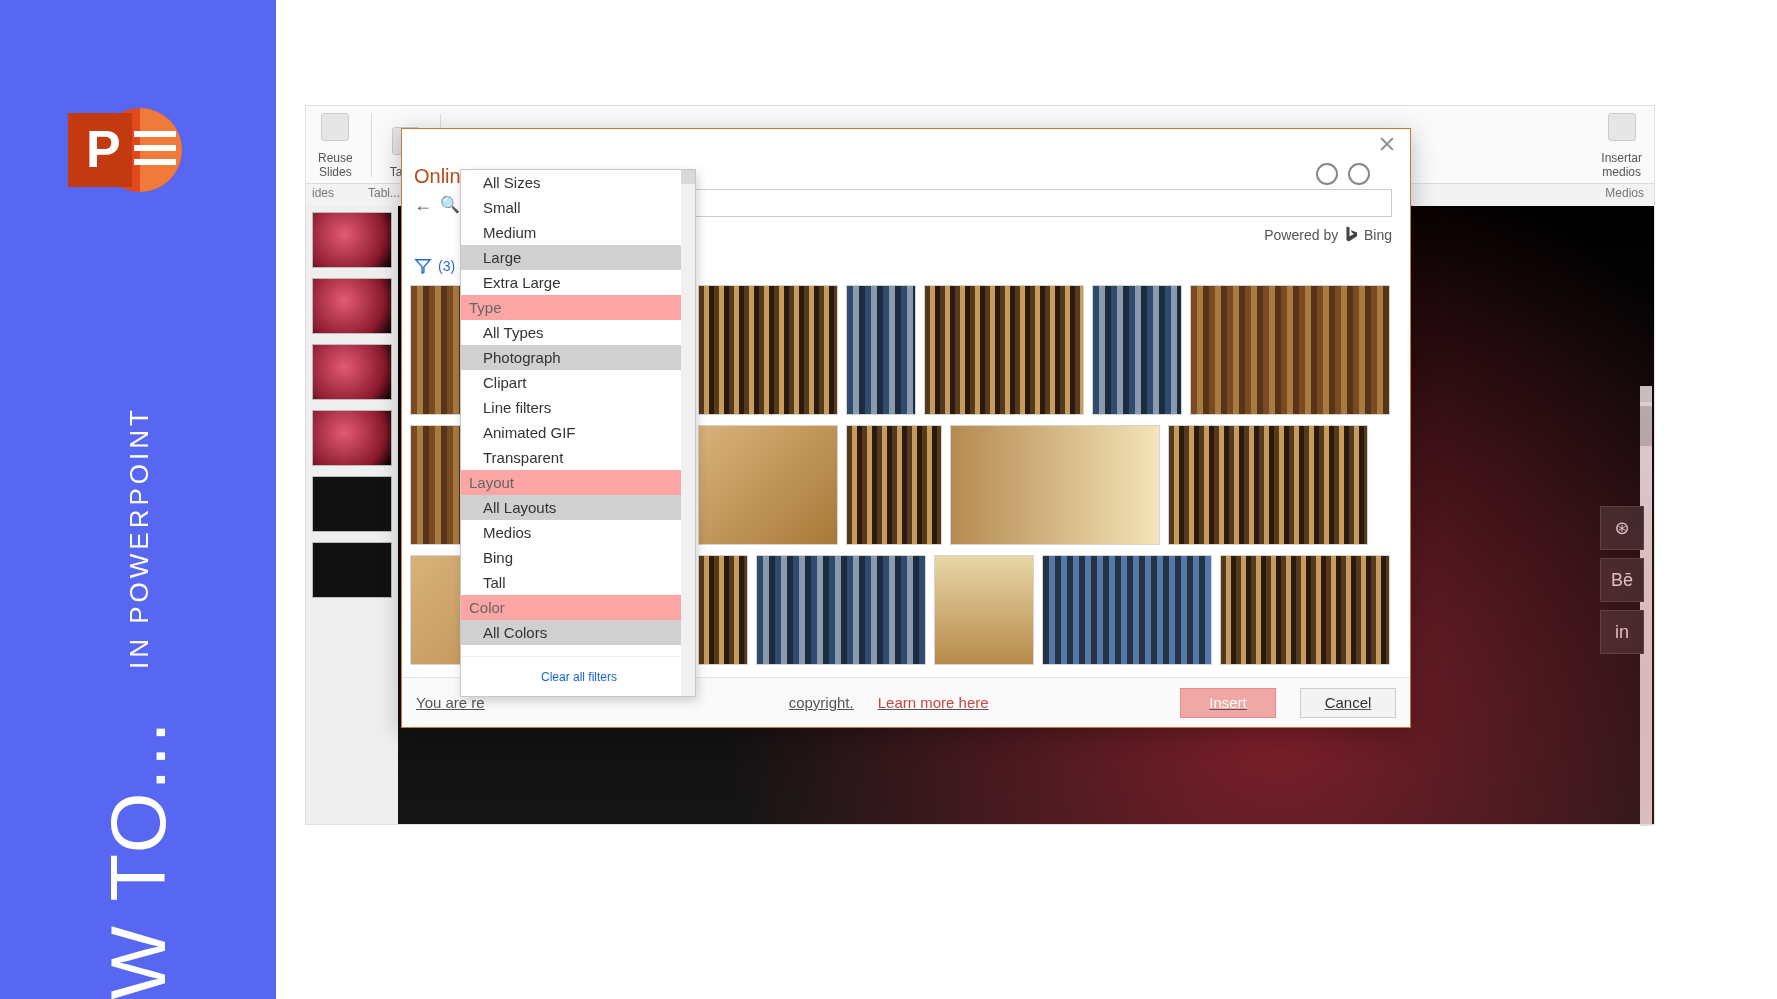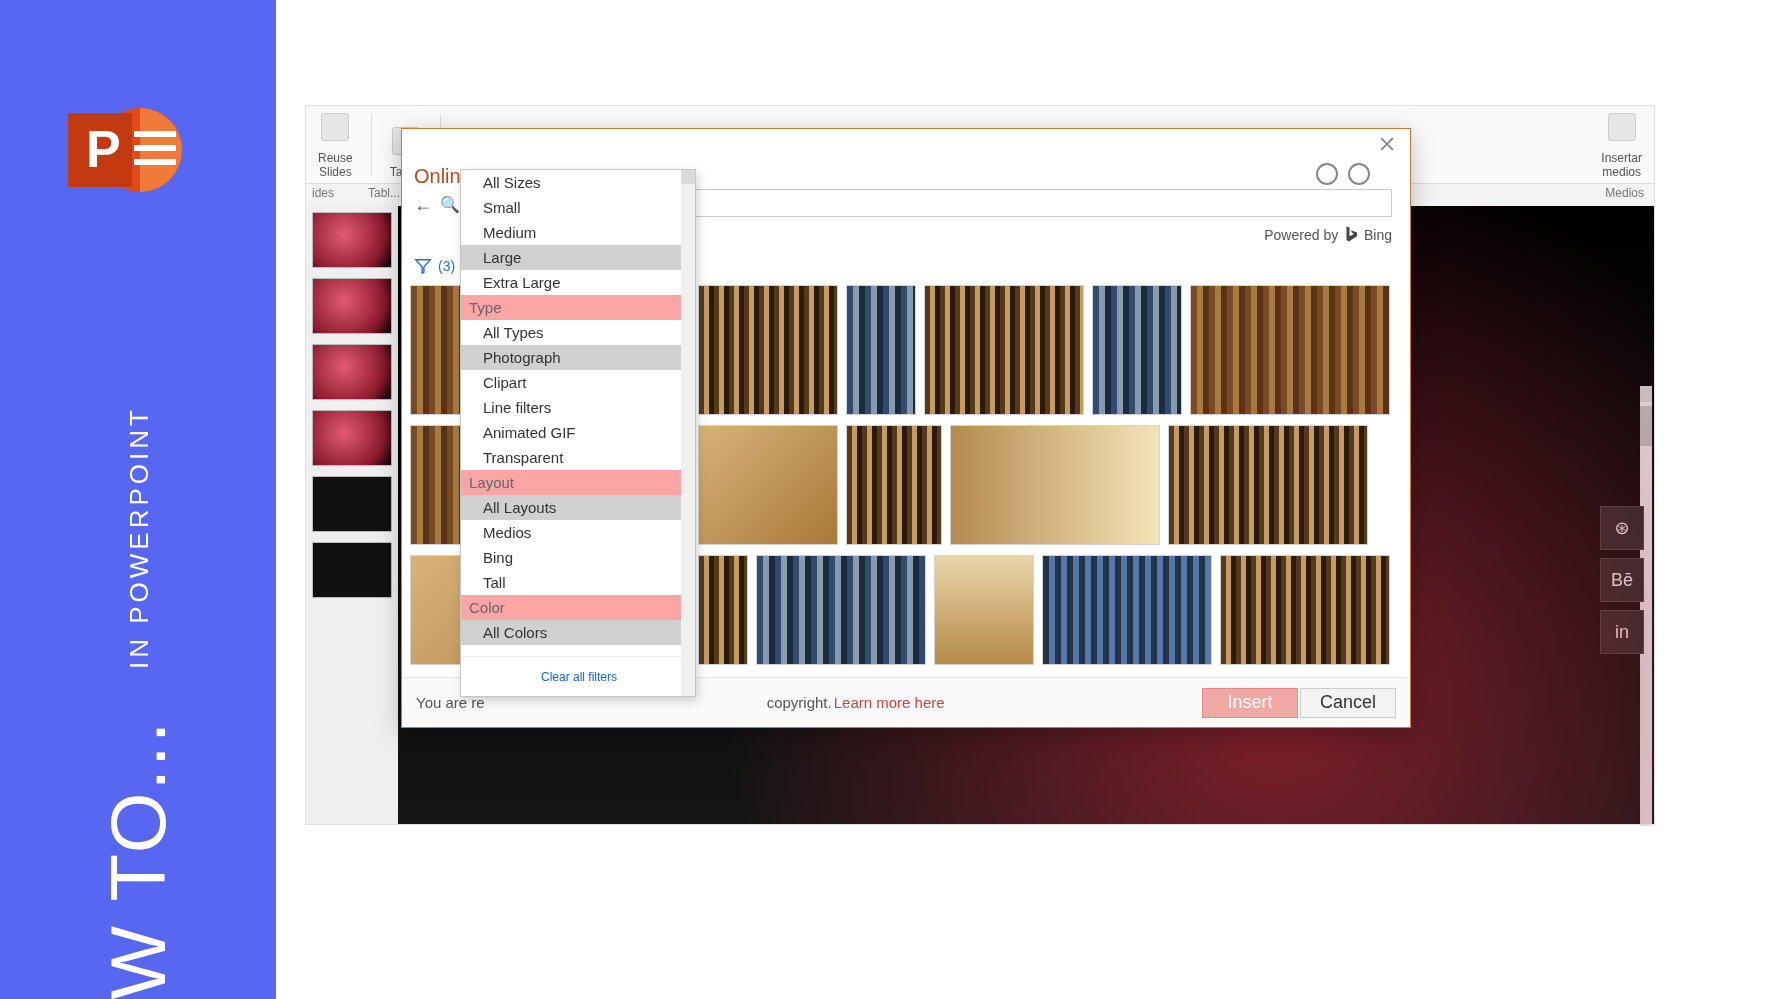--- a/index.html
+++ b/index.html
@@ -110,28 +110,28 @@
   .img { background: linear-gradient(135deg,#b07a3e,#6a4420); border:1px solid #d4d4d4; }
   .img.books1 { background: repeating-linear-gradient(90deg,#7a4b22 0 6px,#a77a3f 6px 12px,#593318 12px 18px); }
   .img.books2 { background: repeating-linear-gradient(90deg,#2f4b6e 0 6px,#8a9aae 6px 12px,#1b2c3f 12px 18px); }
   .img.books3 { background: repeating-linear-gradient(90deg,#563a1e 0 5px,#c79a5d 5px 10px,#2a1a0c 10px 15px); }
   .img.books4 { background: repeating-linear-gradient(90deg,#223344 0 6px,#5577aa 6px 12px); }
   .img.lightwood { background: linear-gradient(135deg,#d9b27a,#a87939); }
 
   .dlg-footer {
     position:absolute; left:0; right:0; bottom:0; height:50px;
     background:#fafafa; border-top:1px solid #e3e3e3;
-    display:flex; align-items:center; padding:0 14px; gap:2px;
-    font-size:15px; color:#555;
+    display:flex; align-items:center; padding:0 14px; gap:24px;
+    font-size:15px; color:#555;text-decoration:underline;
   }
   .dlg-footer .link { color:#c44; }
   .dlg-footer .spacer { flex:1; }
   .dlg-footer button {
     min-width:96px; height:30px; border:1px solid #ccc; background:#f3f3f3;
-    font-size:18px; color:#333; cursor:pointer;
+    font-size:15px; color:#333; cursor:pointer;
   }
   .dlg-footer button.insert { background:#f0a8a4; border-color:#e88; color:#fff; }
 
   
   .filters {
     position:absolute; left:58px; top:40px; width:236px; height:528px;
     background:#fff; border:1px solid #c7c7c7; box-shadow:2px 4px 10px rgba(0,0,0,.18);
     font-size:15px; color:#333; overflow:hidden;
   }
   .filters .scroll { position:absolute; right:0; top:0; width:14px; height:100%; background:#f0f0f0; }

